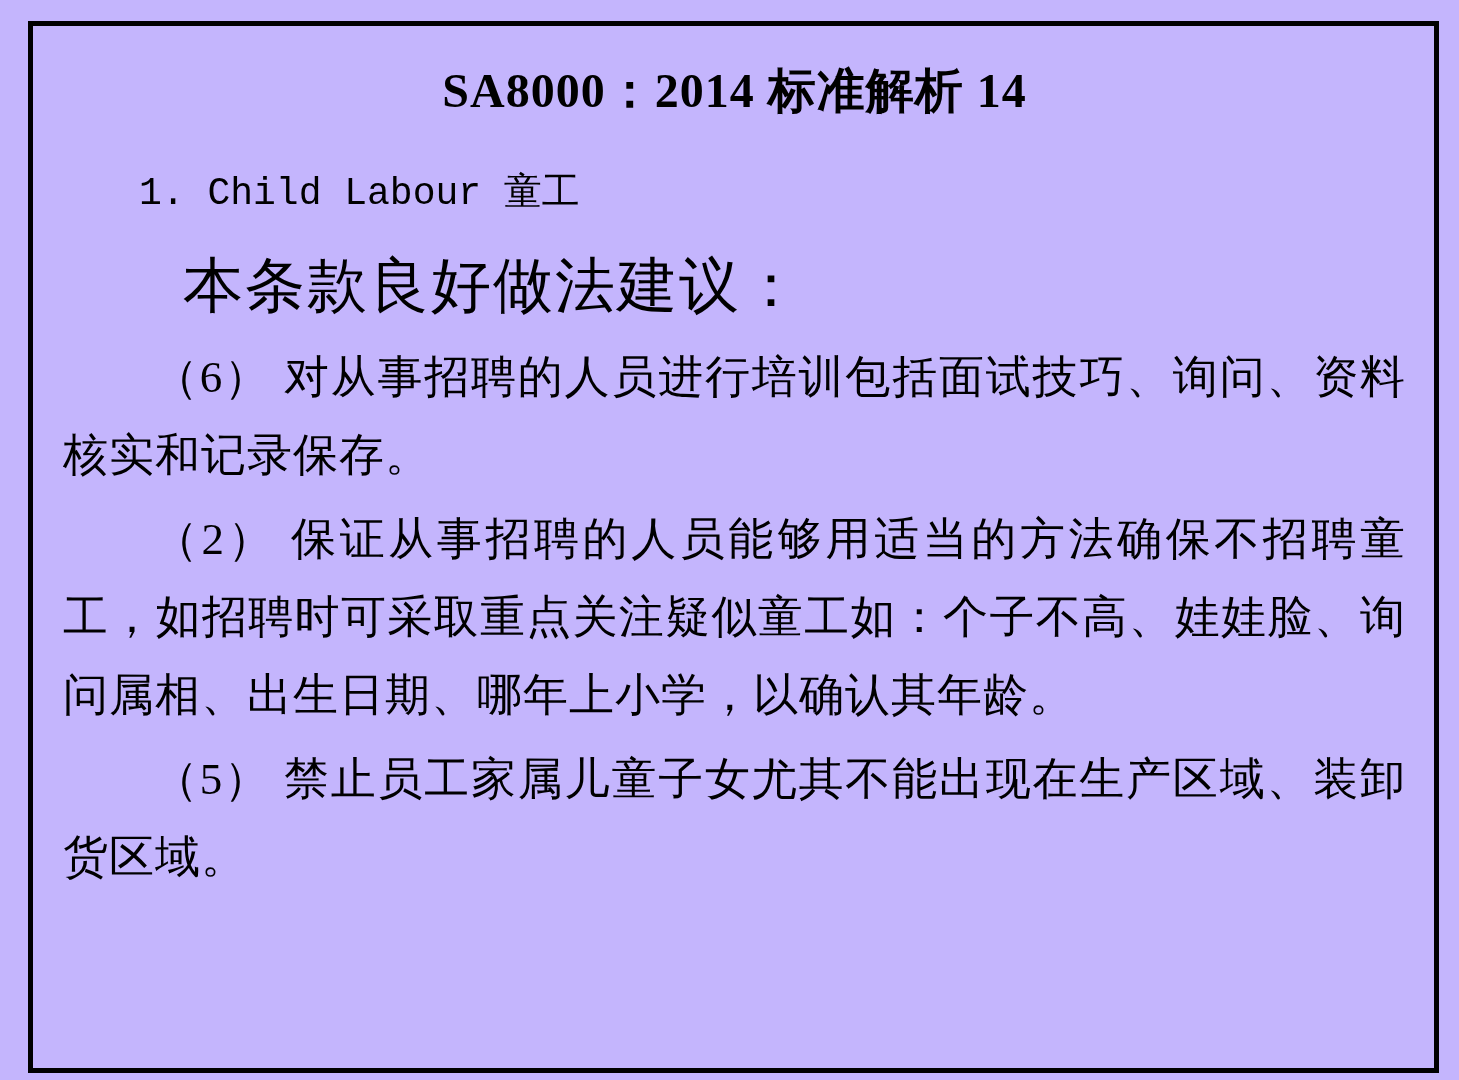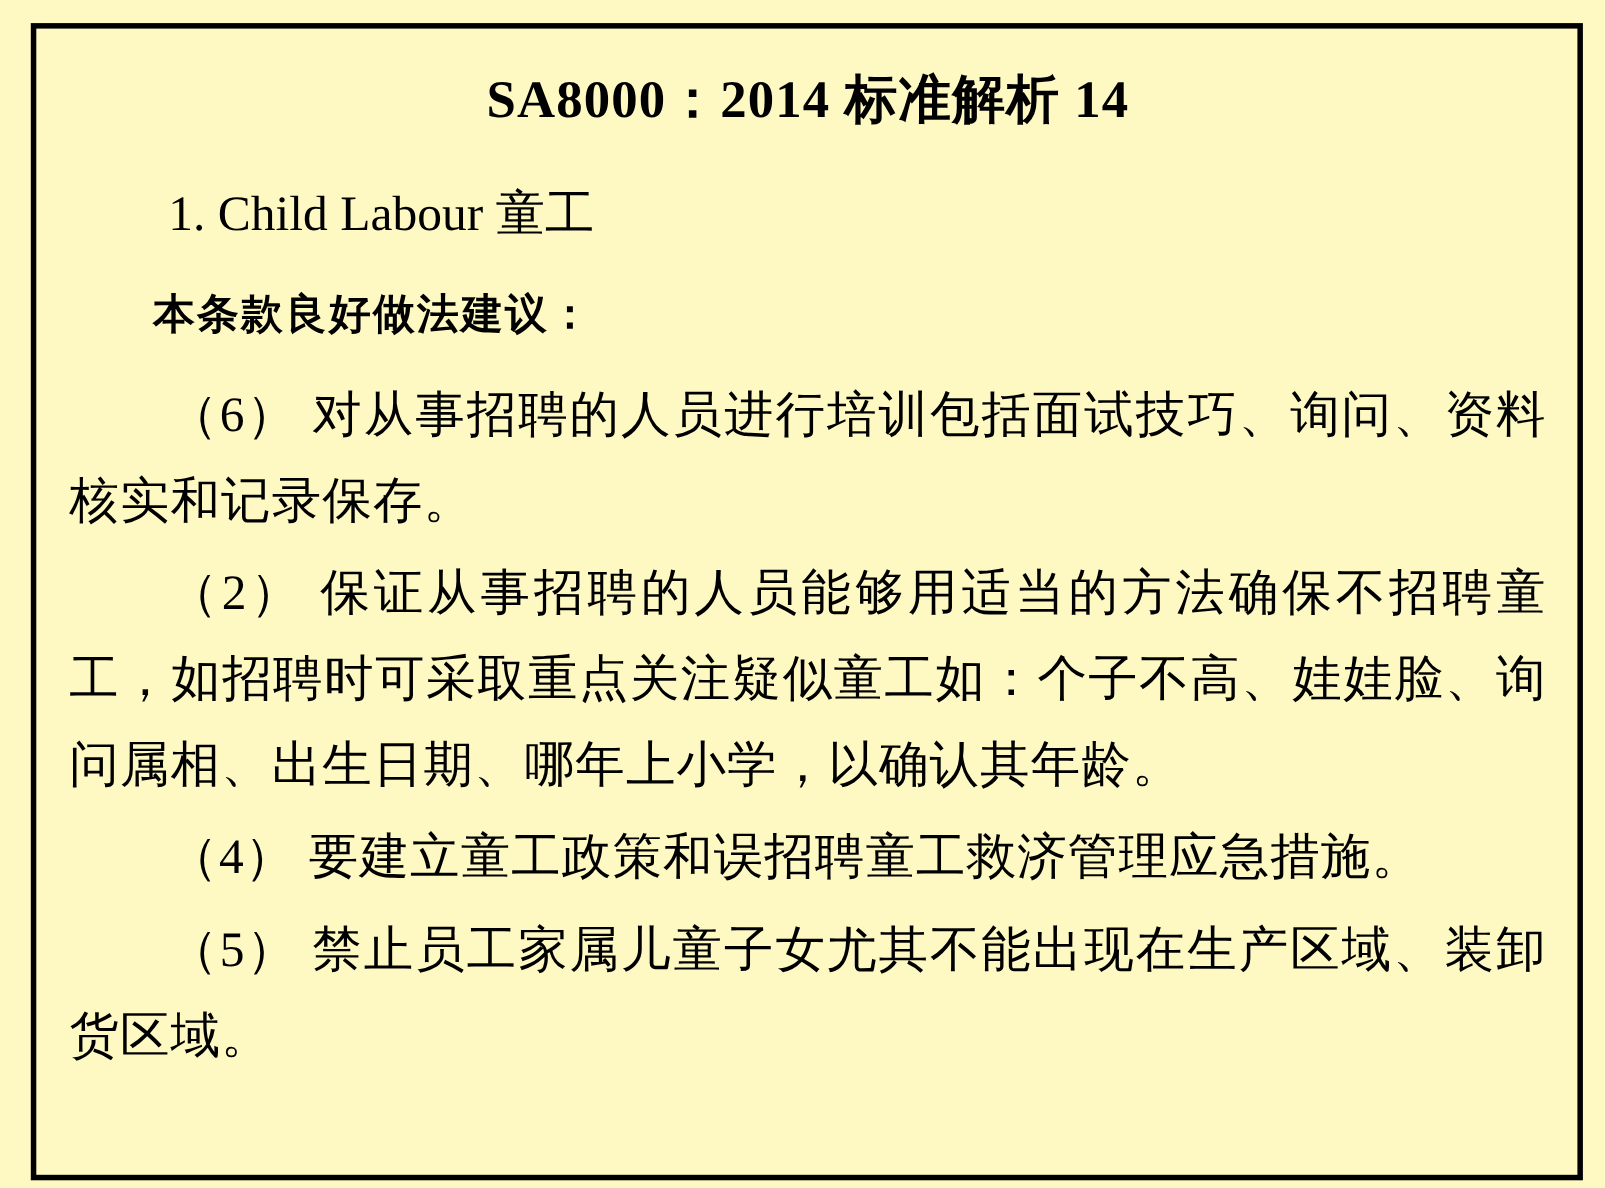--- a/index.html
+++ b/index.html
@@ -4,21 +4,21 @@
 <style>
   html, body {
     margin: 0;
     padding: 0;
     background: #ffffff;
   }
   .page {
     position: relative;
     width: 1459px;
     height: 1080px;
-    background: #fef9c3;
+    background: #c4b5fd;
     color: #000000;
     font-family: "Liberation Serif", "DejaVu Serif", serif;
     overflow: hidden;
   }
   .frame {
     position: absolute;
     left: 28px;
     top: 21px;
     width: 1411px;
     height: 1052px;
@@ -29,30 +29,31 @@
   .doc-title {
     margin: 6px 0 0 0;
     text-align: center;
     font-size: 48px;
     font-weight: bold;
     line-height: 58px;
     letter-spacing: 1px;
   }
   .section-heading {
     margin: 46px 0 0 0;
-    font-size: 45px;
+    font-size: 38px;
     font-weight: normal;
     line-height: 56px;
     text-indent: 2em;
+    font-family: Liberation Mono, monospace;
   }
   .sub-heading {
     margin: 36px 0 0 0;
     font-family: "Liberation Sans", "DejaVu Sans", sans-serif;
-    font-weight: bold;
-    font-size: 38px;
+    font-weight: normal;
+    font-size: 60px;
     line-height: 56px;
     text-indent: 2em;
     letter-spacing: 2px;
   }
   .body-text {
     margin-top: 24px;
   }
   .para {
     margin: 0 0 6px 0;
     font-size: 45px;
@@ -72,17 +73,16 @@
   <div class="frame">
     <h1 class="doc-title">SA8000：2014 标准解析 14</h1>
 
     <div class="section-heading">1. Child Labour 童工</div>
 
     <div class="sub-heading">本条款良好做法建议：</div>
 
     <div class="body-text">
       <p class="para">（6） 对从事招聘的人员进行培训包括面试技巧、询问、资料核实和记录保存。</p>
       <p class="para">（2） 保证从事招聘的人员能够用适当的方法确保不招聘童工，如招聘时可采取重点关注疑似童工如：个子不高、娃娃脸、询问属相、出生日期、哪年上小学，以确认其年龄。</p>
-      <p class="para">（4） 要建立童工政策和误招聘童工救济管理应急措施。</p>
       <p class="para">（5） 禁止员工家属儿童子女尤其不能出现在生产区域、装卸货区域。</p>
     </div>
   </div>
 </div>
 
 </body></html>

